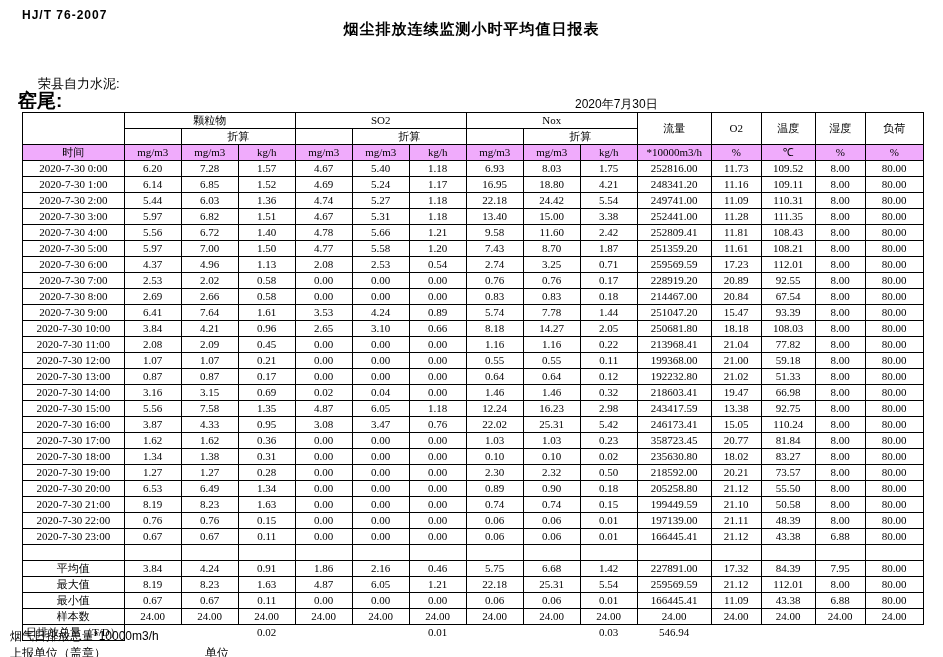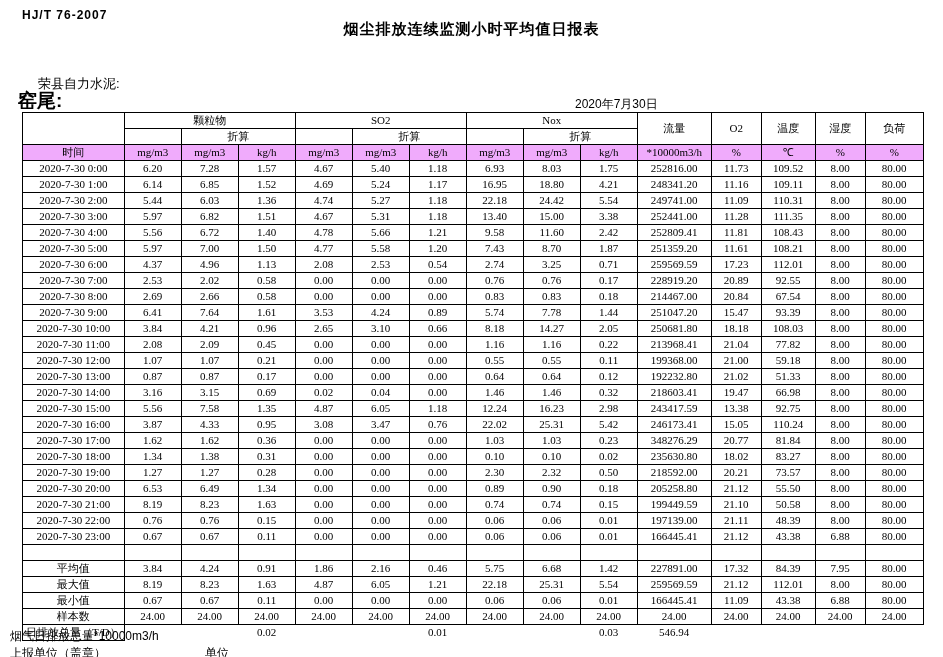--- a/index.html
+++ b/index.html
@@ -413,21 +413,21 @@
           <td class="time-cell">2020-7-30 17:00</td>
           <td class="num">1.62</td>
           <td class="num">1.62</td>
           <td class="num">0.36</td>
           <td class="num">0.00</td>
           <td class="num">0.00</td>
           <td class="num">0.00</td>
           <td class="num">1.03</td>
           <td class="num">1.03</td>
           <td class="num">0.23</td>
-          <td class="num">348276.29</td>
+          <td class="num">358723.45</td>
           <td class="num">20.77</td>
           <td class="num">81.84</td>
           <td class="num">8.00</td>
           <td class="num">80.00</td>
         </tr>
         <tr>
           <td class="time-cell">2020-7-30 18:00</td>
           <td class="num">1.34</td>
           <td class="num">1.38</td>
           <td class="num">0.31</td>

